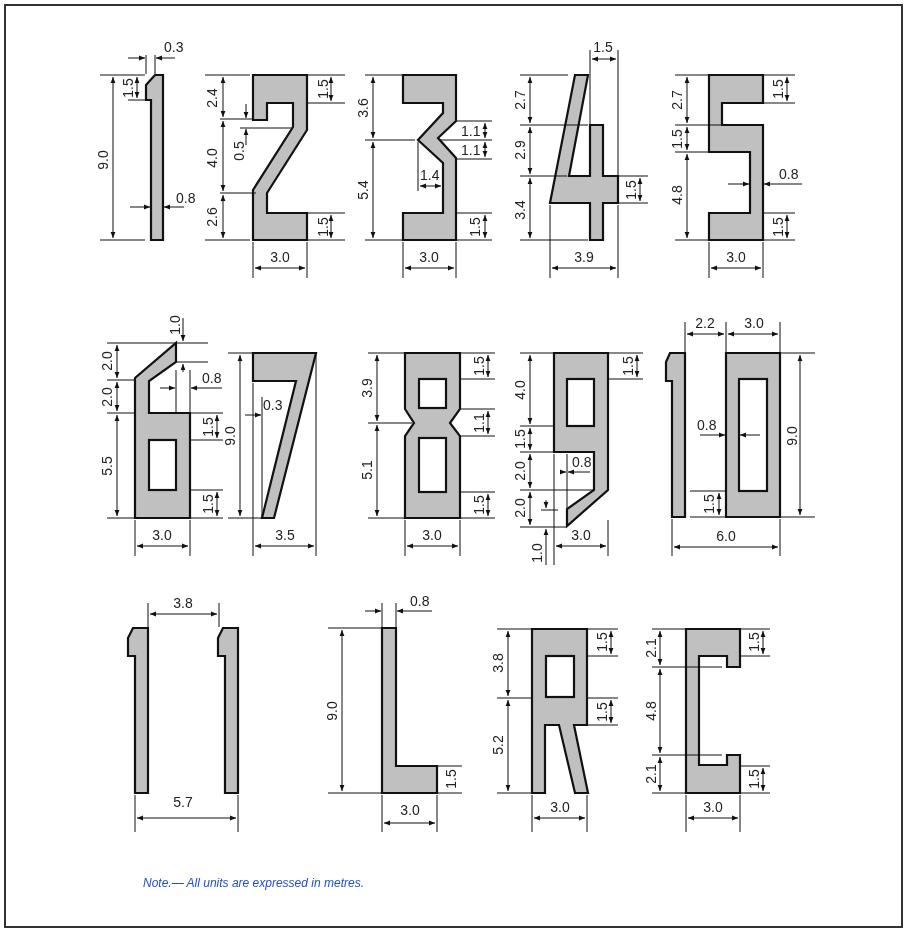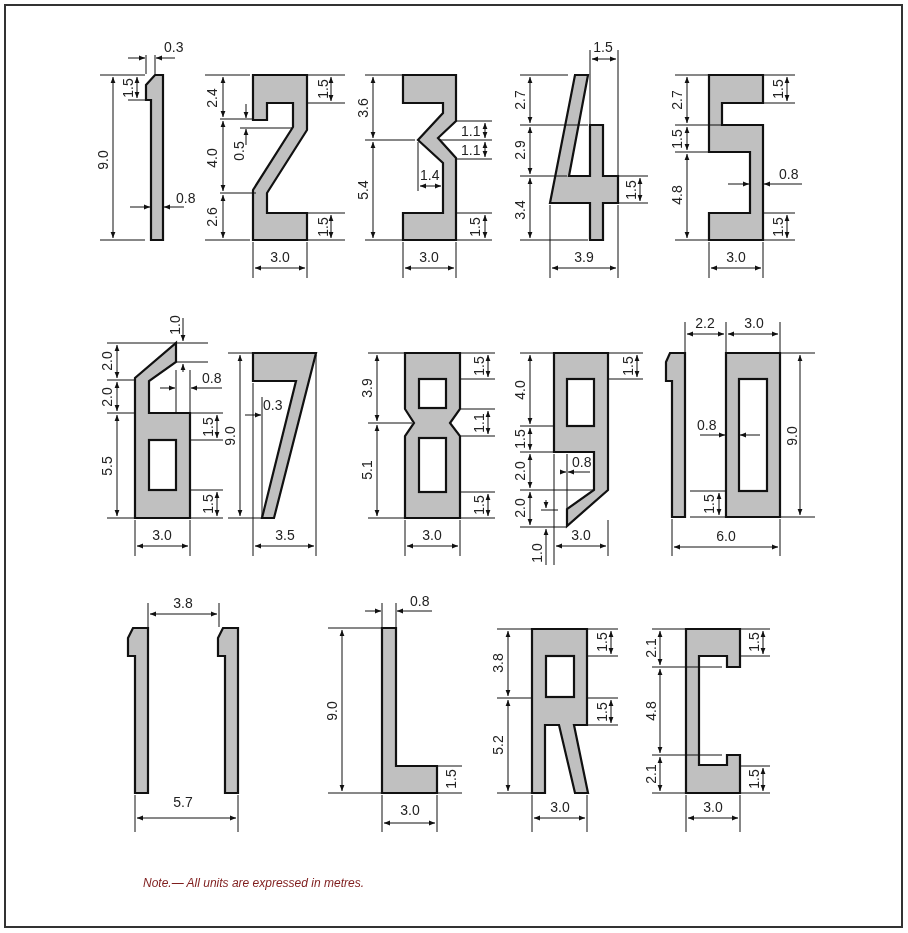--- a/index.html
+++ b/index.html
@@ -4,21 +4,21 @@
 <style>
   html,body{margin:0;padding:0;background:#ffffff;}
   body{width:908px;height:933px;position:relative;overflow:hidden;font-family:"Liberation Sans",sans-serif;}
   #frame{position:absolute;left:4px;top:4px;width:899px;height:924px;border:2px solid #333;box-sizing:border-box;background:#fff;}
   svg{position:absolute;left:0;top:0;}
   .glyph{fill:#c0c0c0;stroke:#111;stroke-width:2.2;stroke-linejoin:miter;}
   .hole{fill:#ffffff;stroke:#111;stroke-width:2.2;}
   .dim{stroke:#111;stroke-width:1;fill:none;}
   .ext{stroke:#111;stroke-width:1;}
   .lbl{font-family:"Liberation Sans",sans-serif;font-size:14px;fill:#222;}
-  #note{position:absolute;left:143px;top:876px;font-size:12px;font-style:italic;color:#7f1d1d;font-family:"Liberation Sans",sans-serif;}
+  #note{position:absolute;left:143px;top:876px;font-size:12px;font-style:italic;color:#1d4ed8;font-family:"Liberation Sans",sans-serif;}
 </style>
 </head>
 <body>
 
 <div id="frame"></div>
 
 <svg width="908" height="933" viewBox="0 0 908 933">
   <defs>
     <marker id="ah" viewBox="0 0 10 10" refX="10" refY="5" markerWidth="6" markerHeight="6" orient="auto-start-reverse">
       <path d="M0,1 L10,5 L0,9 z" fill="#111"></path>

